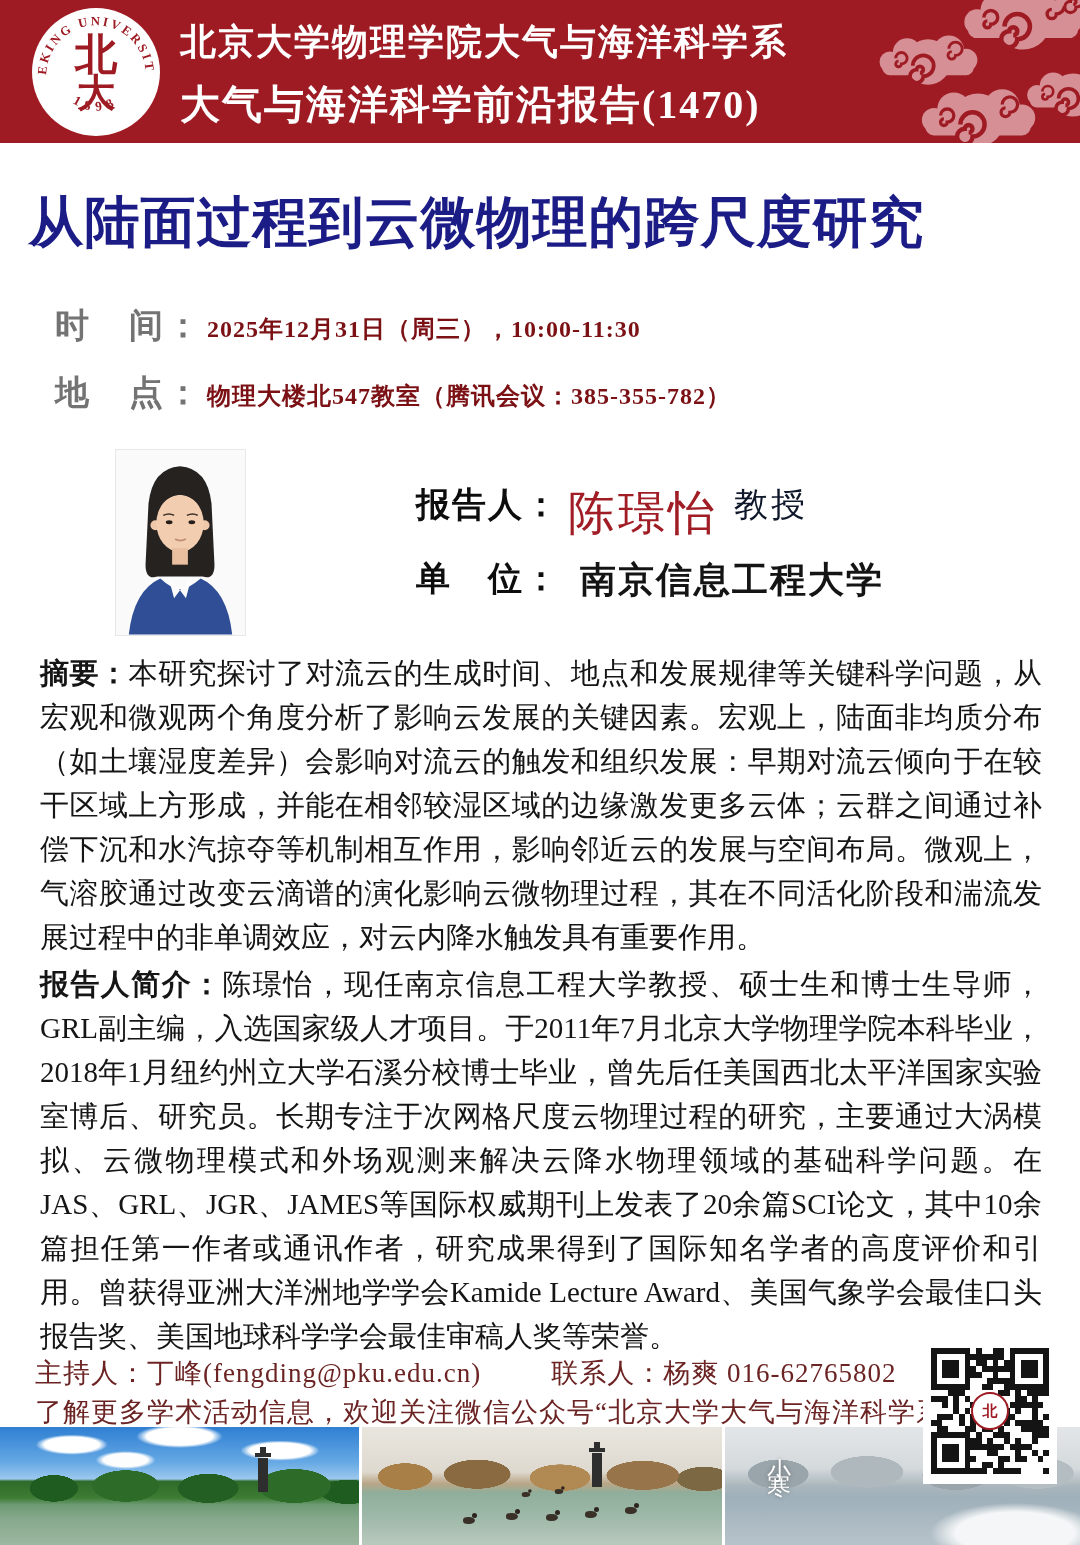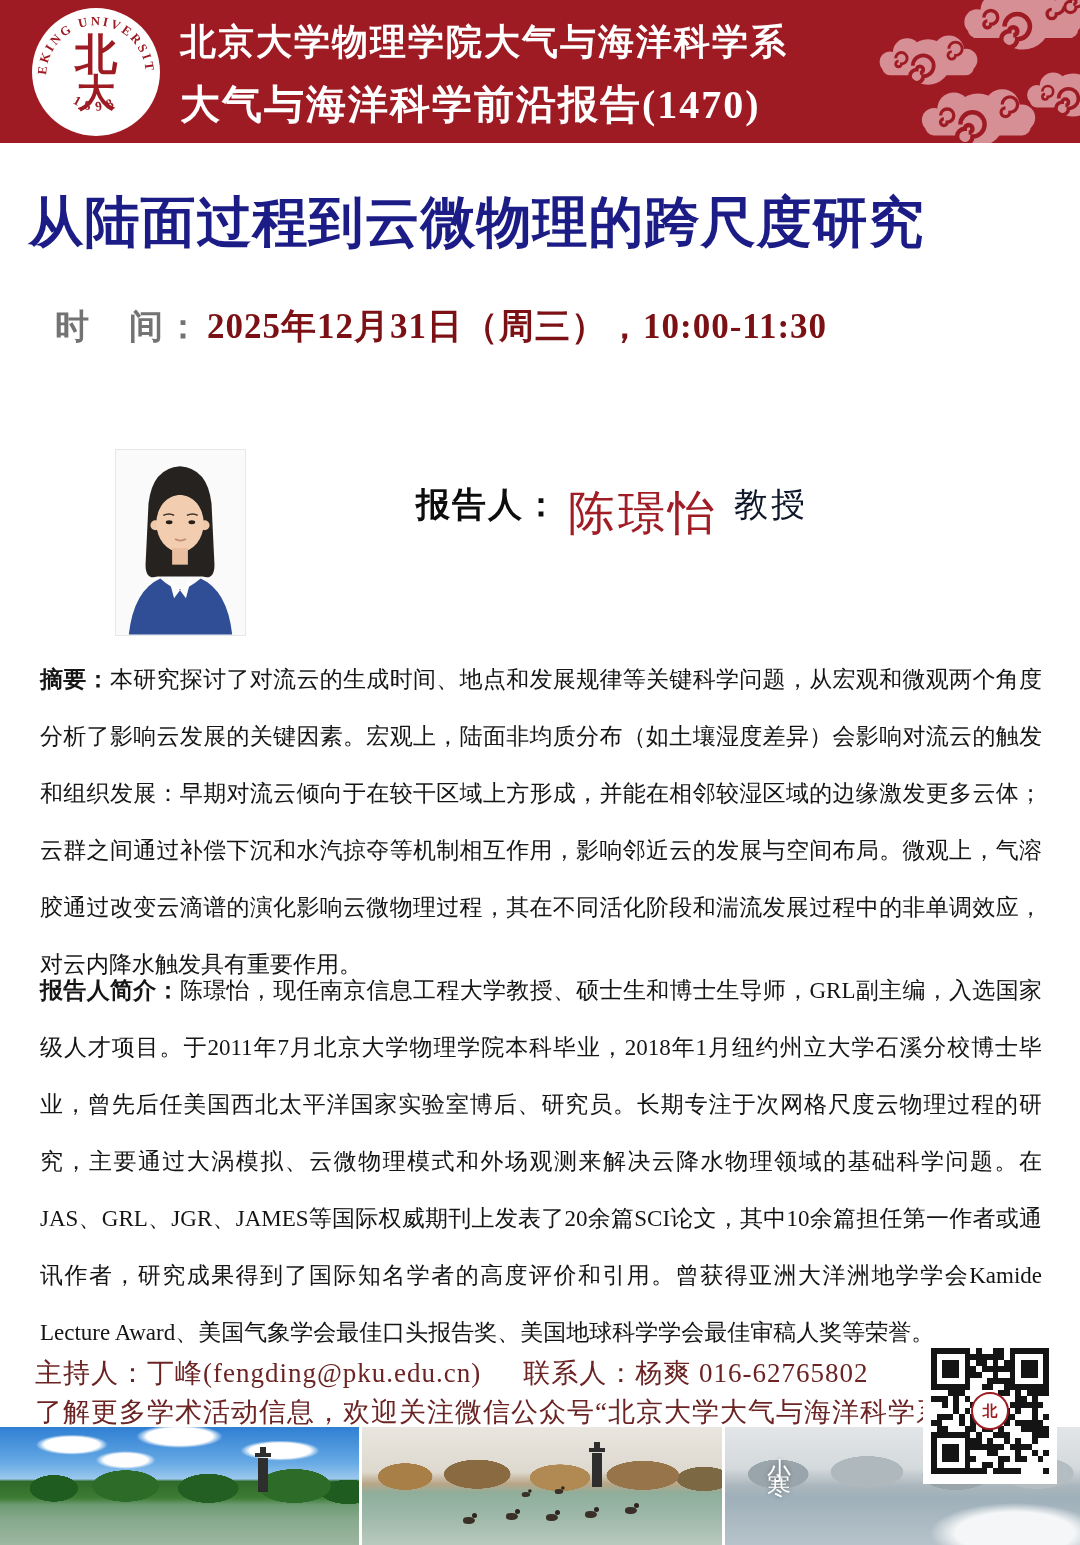--- a/index.html
+++ b/index.html
@@ -22,45 +22,45 @@
 
   
   .title{position:absolute;left:0;top:186px;width:953px;margin:0;text-align:center;
     font-family:var(--sans);font-weight:800;font-size:55px;color:var(--navy);letter-spacing:1px}
 
   
   .info-row{position:absolute;left:55px;white-space:nowrap}
   .row-time{top:303px}
   .row-loc{top:370px}
   .info-label{font-family:var(--sans);font-weight:bold;font-size:34px;color:#737373;letter-spacing:3px}
-  .info-value{font-family:var(--serif);font-weight:bold;font-size:35px;color:var(--maroon);letter-spacing:1px}
+  .info-value{font-family:var(--serif);font-weight:bold;font-size:24px;color:var(--maroon);letter-spacing:1px}
 
   
   .photo{position:absolute;left:115px;top:449px;width:131px;height:187px;background:#fafafa;border:1px solid #e8e8e8}
   .spk-line{position:absolute;left:416px;white-space:nowrap;display:flex;align-items:flex-start}
   .spk-1{top:482px}
   .spk-2{top:556px}
   .spk-label{font-family:var(--sans);font-weight:bold;font-size:34px;color:#0d0d0d;letter-spacing:2px}
   .spk-name{font-family:var(--sans);font-weight:normal;font-size:47px;color:var(--name-red);margin:0 16px 0 8px;letter-spacing:3px}
   .spk-title{font-family:var(--sans);font-size:34px;color:#0f172a;letter-spacing:3px}
   .spk-aff{font-family:var(--sans);font-size:36px;color:#141414;margin-left:20px;letter-spacing:2px;font-weight:600}
 
   
   .para{position:absolute;left:40px;right:38px;margin:0;text-align:justify;
-    font-family:var(--serif);font-size:23px;line-height:57px;color:var(--ink)}
+    font-family:var(--serif);font-size:29px;line-height:44px;color:var(--ink)}
   .para b{font-weight:bold}
   .abstract{top:651px}
   .bio{top:962px}
 
   
   .footer-line{position:absolute;left:35px;white-space:nowrap;font-family:var(--serif);
     color:var(--footer-maroon);font-size:27px;letter-spacing:1px}
   .f-1{top:1355px}
   .f-2{top:1394px}
-  .f-contact{margin-left:42px}
+  .f-contact{margin-left:70px}
 
   
   .strip{position:absolute;left:0;right:0;top:1427px;height:118px;display:flex;gap:3px;background:#fff}
   .strip>div{position:relative;height:118px;overflow:hidden}
   .photo-summer{width:359px;background:
     radial-gradient(40px 22px at 15% 52%, #1e5c20 60%, transparent 61%),
     radial-gradient(55px 26px at 35% 50%, #2c6b28 60%, transparent 61%),
     radial-gradient(50px 24px at 58% 52%, #235f22 60%, transparent 61%),
     radial-gradient(60px 28px at 82% 50%, #2c6b28 60%, transparent 61%),
     radial-gradient(45px 20px at 97% 55%, #1e5c20 60%, transparent 61%),
@@ -154,20 +154,24 @@
       <use href="#cloud" transform="translate(262,-5) scale(0.8)"></use>
     </svg>
   </header>
 
   <h1 class="title">从陆面过程到云微物理的跨尺度研究</h1>
 
   <div class="info-row row-time">
     <span class="info-label">时　间：</span>
     <span class="info-value">2025年12月31日（周三），10:00-11:30</span>
   </div>
+  <div class="info-row row-loc">
+    <span class="info-label">地　点：</span>
+    <span class="info-value">物理大楼北547教室（腾讯会议：385-355-782）</span>
+  </div>
 
   <svg class="photo" viewBox="0 0 131 187" aria-hidden="true">
     <rect width="131" height="187" fill="#fafafa"></rect>
     <path d="M 33 54 Q 37 18 65 16 Q 93 18 97 54 L 100 116 Q 100 132 88 128 L 42 128 Q 30 132 30 116 Z" fill="#262220"></path>
     <circle cx="40" cy="76" r="5" fill="#f0c9ab"></circle>
     <circle cx="90" cy="76" r="5" fill="#f0c9ab"></circle>
     <ellipse cx="65" cy="74" rx="24" ry="29" fill="#f2cdb0"></ellipse>
     <path d="M 40 60 Q 45 34 65 33 Q 85 34 90 60 Q 78 45 65 45 Q 52 45 40 60 Z" fill="#262220"></path>
     <path d="M 48 66 q 6 -3 11 0" stroke="#3a2f28" stroke-width="1.6" fill="none"></path>
     <path d="M 72 66 q 6 -3 11 0" stroke="#3a2f28" stroke-width="1.6" fill="none"></path>
@@ -178,20 +182,24 @@
     <path d="M 13 187 Q 18 142 45 130 Q 57 141 65 141 Q 73 141 86 130 Q 113 142 118 187 Z" fill="#2f4e96"></path>
     <path d="M 53 128 L 65 142 L 59 150 Z" fill="#fdfdfd"></path>
     <path d="M 77 128 L 65 142 L 71 150 Z" fill="#fdfdfd"></path>
   </svg>
 
   <div class="spk-line spk-1">
     <span class="spk-label">报告人：</span>
     <span class="spk-name">陈璟怡</span>
     <span class="spk-title">教授</span>
   </div>
+  <div class="spk-line spk-2">
+    <span class="spk-label">单　位：</span>
+    <span class="spk-aff">南京信息工程大学</span>
+  </div>
 
   <p class="para abstract"><b>摘要：</b><span>本研究探讨了对流云的生成时间、地点和发展规律等关键科学问题，从宏观和微观两个角度分析了影响云发展的关键因素。宏观上，陆面非均质分布（如土壤湿度差异）会影响对流云的触发和组织发展：早期对流云倾向于在较干区域上方形成，并能在相邻较湿区域的边缘激发更多云体；云群之间通过补偿下沉和水汽掠夺等机制相互作用，影响邻近云的发展与空间布局。微观上，气溶胶通过改变云滴谱的演化影响云微物理过程，其在不同活化阶段和湍流发展过程中的非单调效应，对云内降水触发具有重要作用。</span></p>
 
   <p class="para bio"><b>报告人简介：</b><span>陈璟怡，现任南京信息工程大学教授、硕士生和博士生导师，GRL副主编，入选国家级人才项目。于2011年7月北京大学物理学院本科毕业，2018年1月纽约州立大学石溪分校博士毕业，曾先后任美国西北太平洋国家实验室博后、研究员。长期专注于次网格尺度云物理过程的研究，主要通过大涡模拟、云微物理模式和外场观测来解决云降水物理领域的基础科学问题。在JAS、GRL、JGR、JAMES等国际权威期刊上发表了20余篇SCI论文，其中10余篇担任第一作者或通讯作者，研究成果得到了国际知名学者的高度评价和引用。曾获得亚洲大洋洲地学学会Kamide Lecture Award、美国气象学会最佳口头报告奖、美国地球科学学会最佳审稿人奖等荣誉。</span></p>
 
   <div class="footer-line f-1">
     <span>主持人：</span><span>丁峰(fengding@pku.edu.cn)</span><span class="f-contact">联系人：</span><span>杨爽 016-62765802</span>
   </div>
   <div class="footer-line f-2">了解更多学术活动信息，欢迎关注微信公众号“北京大学大气与海洋科学系”</div>
 

